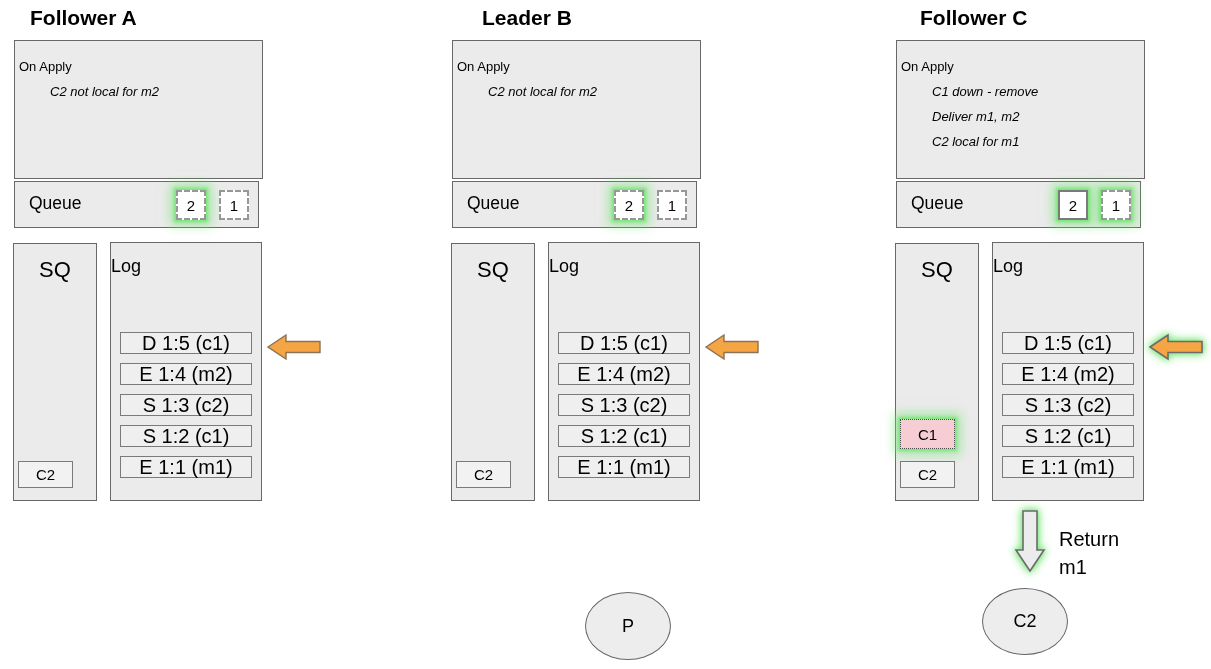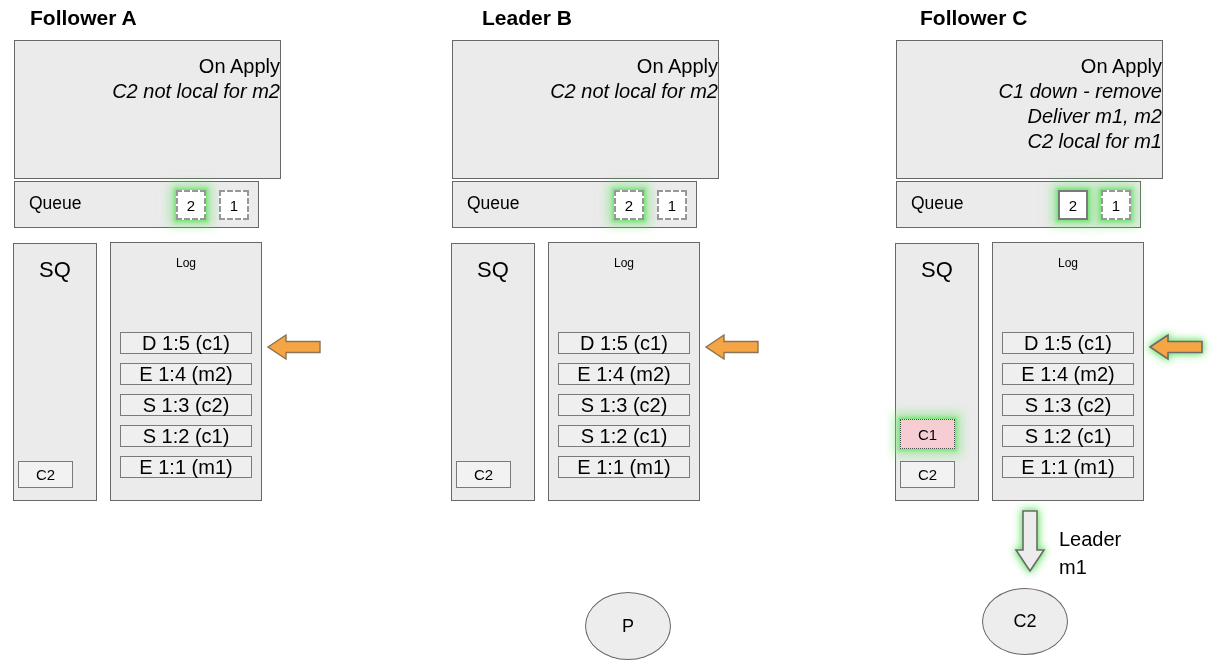--- a/index.html
+++ b/index.html
@@ -10,22 +10,22 @@
   #node-a{left:14px;}
   #node-b{left:452px;}
   #node-c{left:896px;}
 
   .node-title{position:absolute;top:6px;font-size:21px;font-weight:bold;white-space:nowrap;}
   #node-a .node-title{left:16px;}
   #node-b .node-title{left:30px;}
   #node-c .node-title{left:24px;}
 
   .apply-box{position:absolute;left:0;top:40px;width:243px;height:124px;
-    background:#ebebeb;border:1.5px solid #686868;padding:13px 0 0 22px;
-    font-size:20px;line-height:25px;text-align:right;}
+    background:#ebebeb;border:1.5px solid #686868;padding:13px 0 0 4px;
+    font-size:13px;line-height:25px;}
   .apply-note{font-style:italic;margin-left:31px;}
 
   .queue-box{position:absolute;left:0;top:181px;width:243px;height:45px;
     background:#ebebeb;border:1.5px solid #686868;}
   .queue-label{position:absolute;left:14px;top:11px;font-size:17.5px;}
   .qslot{position:absolute;top:8px;width:26px;height:26px;background:#ffffff;
     border:2px dashed #979797;display:flex;align-items:center;justify-content:center;
     font-size:15px;}
   .qslot.slot-2{left:161px;}
   .qslot.slot-1{left:204px;}
@@ -36,21 +36,21 @@
   .sq-label{position:absolute;top:13px;left:0;right:0;text-align:center;font-size:22px;}
   .sq-item{position:absolute;left:4px;width:53px;height:25px;background:#f2f2f2;
     border:1.5px solid #7a7a7a;display:flex;align-items:center;justify-content:center;
     font-size:15px;}
   .sq-item.pos-bottom{bottom:12px;}
   .sq-item.pos-upper{bottom:51px;height:28px;}
   .sq-item.pink{background:#f6cdd2;border:1.5px dotted #4a4a4a;}
 
   .log-box{position:absolute;left:96px;top:242px;width:150px;height:257px;
     background:#ebebeb;border:1.5px solid #686868;}
-  .log-label{position:absolute;top:13px;left:0;right:0;text-align:center;font-size:12px;}
+  .log-label{position:absolute;top:13px;left:0;right:0;font-size:18px;}
   .log-entries{position:absolute;top:89px;left:9px;right:9px;}
   .log-entry{height:20px;margin-bottom:9px;background:#efefef;border:1.5px solid #7a7a7a;
     text-align:center;font-size:20px;line-height:21px;}
 
   .apply-arrow{position:absolute;left:253px;top:333px;width:54px;height:28px;}
 
   .glow{box-shadow:0 0 3px 2px rgba(118,229,118,0.95), 0 0 10px 6px rgba(118,229,118,0.55);}
   .glow-svg{filter:drop-shadow(0 0 3px #77e377) drop-shadow(0 0 4px #9bef9b);}
 
   .deliver-arrow{position:absolute;left:118px;top:510px;width:32px;height:64px;}
@@ -173,20 +173,20 @@
     </div>
 
     <svg class="apply-arrow glow-svg" viewBox="0 0 54 28">
       <polygon points="1,14 19,2 19,8.5 53,8.5 53,19.5 19,19.5 19,26" fill="#f6a544" stroke="#6b6b6b" stroke-width="1.6"></polygon>
     </svg>
 
     <svg class="deliver-arrow glow-svg" viewBox="0 0 32 64">
       <polygon points="9,1 23,1 23,40 30,40 16,61 2,40 9,40" fill="#ececec" stroke="#6b6b6b" stroke-width="1.6"></polygon>
     </svg>
     <div class="deliver-label">
-      <div>Leader</div>
+      <div>Return</div>
       <div>m1</div>
     </div>
 
     <div class="process-circle">C2</div>
   </div>
 
 </div>
 
 </body></html>

